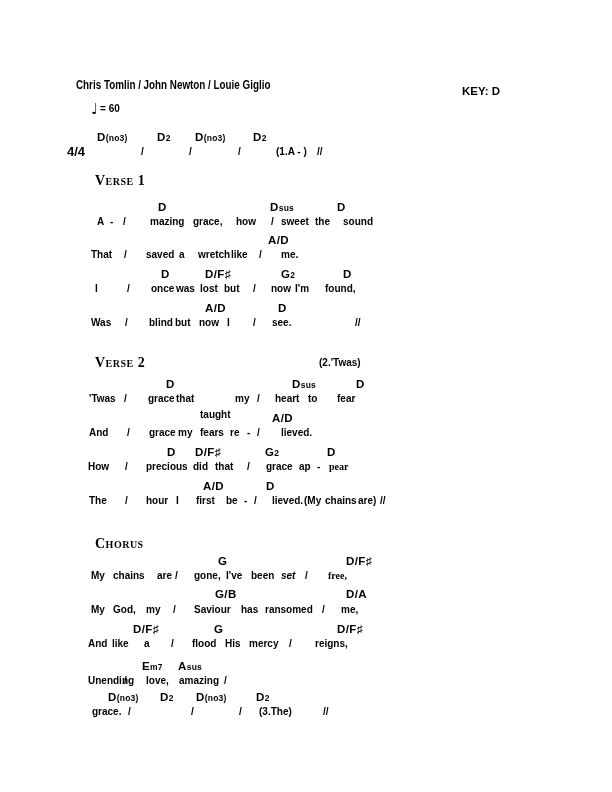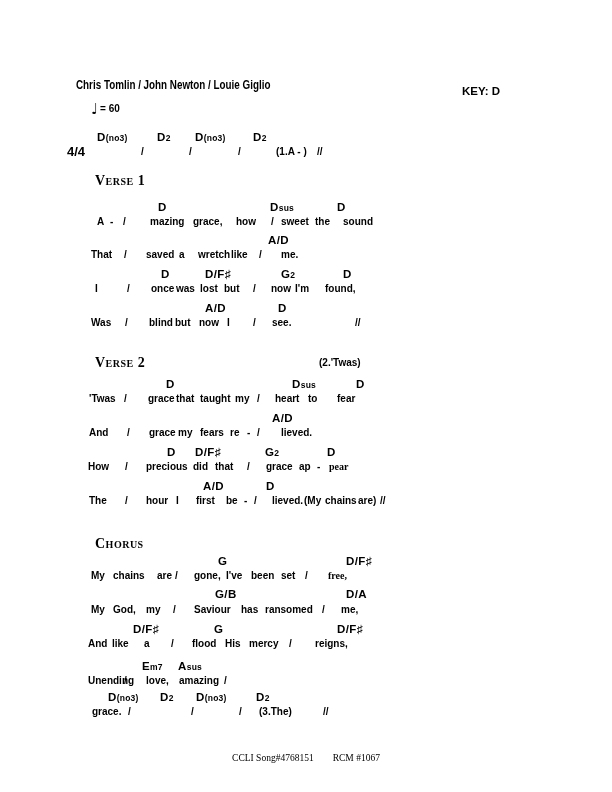--- a/index.html
+++ b/index.html
@@ -28,21 +28,20 @@
 </head>
 <body>
 
 <div class="page">
   <div class="authors">Chris Tomlin / John Newton / Louie Giglio</div>
   <div class="keylabel">KEY: D</div>
   <div class="tempo">
     <span class="note">♩</span><span class="bpm">= 60</span>
   </div>
   <div class="timesig">4/4</div>
-  <div class="footer l2">CCLI Song#4768151        RCM #1067</div>
 <div class="chord" style="left: 97px; top: 132px;">D<span class="suf">(no3)</span></div>
     <div class="chord" style="left: 157px; top: 132px;">D<span class="suf">2</span></div>
     <div class="chord" style="left: 195px; top: 132px;">D<span class="suf">(no3)</span></div>
     <div class="chord" style="left: 253px; top: 132px;">D<span class="suf">2</span></div>
     <div class="lyr" style="left: 141px; top: 147px;">/</div>
     <div class="lyr" style="left: 189px; top: 147px;">/</div>
     <div class="lyr" style="left: 238px; top: 147px;">/</div>
     <div class="lyr" style="left: 276px; top: 147px;">(1.A - )</div>
     <div class="lyr" style="left: 317px; top: 147px;">//</div>
     <div class="heading" style="left: 95px; top: 174px;">Verse 1</div>
@@ -95,21 +94,21 @@
     <div class="lyr" style="left: 319px; top: 318px; margin-top: 40px;">(2.'Twas)</div>
     <div class="lyr" style="left: 355px; top: 318px;">//</div>
     <div class="heading" style="left: 95px; top: 356px;">Verse 2</div>
     <div class="chord" style="left: 166px; top: 379px;">D</div>
     <div class="chord" style="left: 292px; top: 379px;">D<span class="suf">sus</span></div>
     <div class="chord" style="left: 356px; top: 379px;">D</div>
     <div class="lyr" style="left: 89px; top: 394px;">'Twas</div>
     <div class="lyr" style="left: 124px; top: 394px;">/</div>
     <div class="lyr" style="left: 148px; top: 394px;">grace</div>
     <div class="lyr" style="left: 176px; top: 394px;">that</div>
-    <div class="lyr" style="left: 200px; top: 394px;">taught</div>
+    <div class="lyr" style="left: 200px; top: 410px;">taught</div>
     <div class="lyr" style="left: 235px; top: 394px;">my</div>
     <div class="lyr" style="left: 257px; top: 394px;">/</div>
     <div class="lyr" style="left: 275px; top: 394px;">heart</div>
     <div class="lyr" style="left: 308px; top: 394px;">to</div>
     <div class="lyr" style="left: 337px; top: 394px;">fear</div>
     <div class="chord" style="left: 272px; top: 413px;">A/D</div>
     <div class="lyr" style="left: 89px; top: 428px;">And</div>
     <div class="lyr" style="left: 127px; top: 428px;">/</div>
     <div class="lyr" style="left: 149px; top: 428px;">grace</div>
     <div class="lyr" style="left: 178px; top: 428px;">my</div>
@@ -150,21 +149,21 @@
     <div class="heading" style="left: 95px; top: 537px;">Chorus</div>
     <div class="chord" style="left: 218px; top: 556px;">G</div>
     <div class="chord" style="left: 346px; top: 556px;">D/F♯</div>
     <div class="lyr" style="left: 91px; top: 571px;">My</div>
     <div class="lyr" style="left: 113px; top: 571px;">chains</div>
     <div class="lyr" style="left: 149px; top: 571px; margin-left: 8px;">are</div>
     <div class="lyr" style="left: 175px; top: 571px;">/</div>
     <div class="lyr" style="left: 194px; top: 571px;">gone,</div>
     <div class="lyr" style="left: 226px; top: 571px;">I've</div>
     <div class="lyr" style="left: 251px; top: 571px;">been</div>
-    <div class="lyr" style="left: 281px; top: 571px;">set</div>
+    <div class="lyr" style="left: 281px; top: 571px; font-style: italic;">set</div>
     <div class="lyr" style="left: 305px; top: 571px;">/</div>
     <div class="lyr" style="left: 328px; top: 571px; font-family: Liberation Serif, serif;">free,</div>
     <div class="chord" style="left: 215px; top: 589px;">G/B</div>
     <div class="chord" style="left: 346px; top: 589px;">D/A</div>
     <div class="lyr" style="left: 91px; top: 605px;">My</div>
     <div class="lyr" style="left: 113px; top: 605px;">God,</div>
     <div class="lyr" style="left: 146px; top: 605px;">my</div>
     <div class="lyr" style="left: 173px; top: 605px;">/</div>
     <div class="lyr" style="left: 194px; top: 605px;">Saviour</div>
     <div class="lyr" style="left: 241px; top: 605px;">has</div>

